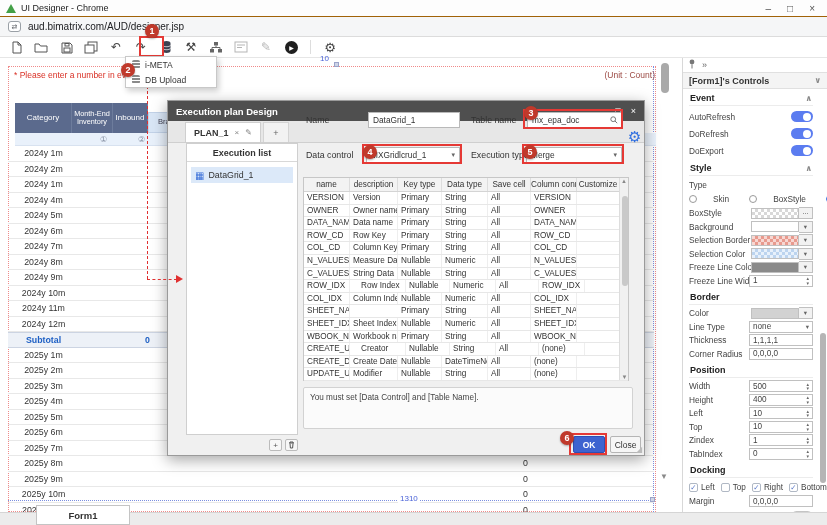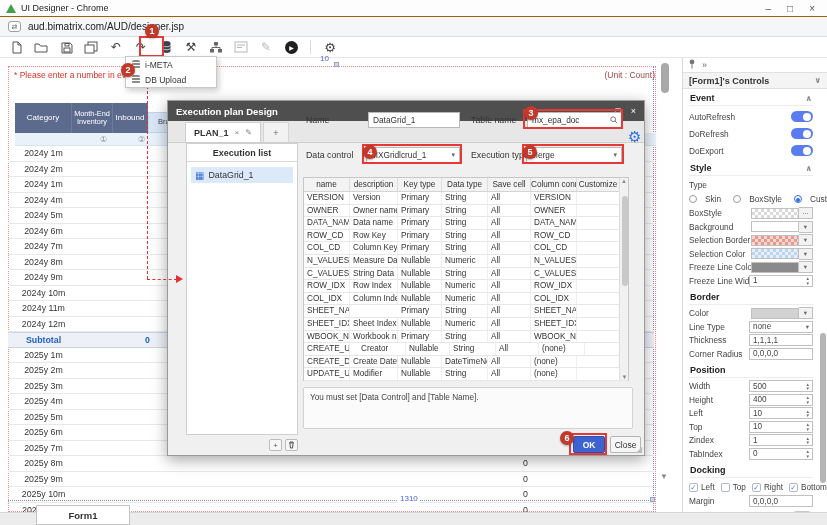--- a/index.html
+++ b/index.html
@@ -474,21 +474,21 @@
           <div class="gc" style="width: 46px;">C_VALUES</div>
           <div class="gc" style="width: 48px;">String Data</div>
           <div class="gc" style="width: 44px;">Nullable</div>
           <div class="gc" style="width: 46px;">String</div>
           <div class="gc" style="width: 43px;">All</div>
           <div class="gc" style="width: 46px;">C_VALUES</div>
           <div class="gc" style="width: 43px;"></div>
         </div>
         <div class="grow">
           <div class="gc" style="width: 46px;">ROW_IDX</div>
-          <div class="gc" style="width: 48px;">Row Index</div>
+          <div class="gc" style="width: 48px; margin-left: 8px;">Row Index</div>
           <div class="gc" style="width: 44px;">Nullable</div>
           <div class="gc" style="width: 46px;">Numeric</div>
           <div class="gc" style="width: 43px;">All</div>
           <div class="gc" style="width: 46px;">ROW_IDX</div>
           <div class="gc" style="width: 43px;"></div>
         </div>
         <div class="grow">
           <div class="gc" style="width: 46px;">COL_IDX</div>
           <div class="gc" style="width: 48px;">Column Index</div>
           <div class="gc" style="width: 44px;">Nullable</div>
@@ -599,21 +599,21 @@
           <span class="knob"></span>
         </span>
       </div>
       <div class="psec-h">
         <span>Style</span>
         <span class="ch">∧</span>
       </div>
       <div class="prow">
         <span class="pl">Type</span>
       </div>
-      <div class="prow" style="height: 15px; gap: 8px;">
+      <div class="prow" style="height: 15px; gap: 16px;">
         <span class="radio"></span>
         <span style="margin-right: 4px;">Skin</span>
         <span class="radio"></span>
         <span style="margin-right: 4px;">BoxStyle</span>
         <span class="radio sel"></span>
         <span style="margin-right: 4px;">Custom</span>
       </div>
       <div class="prow">
         <span class="pl">BoxStyle</span>
         <span class="sw checker-gray"></span>

